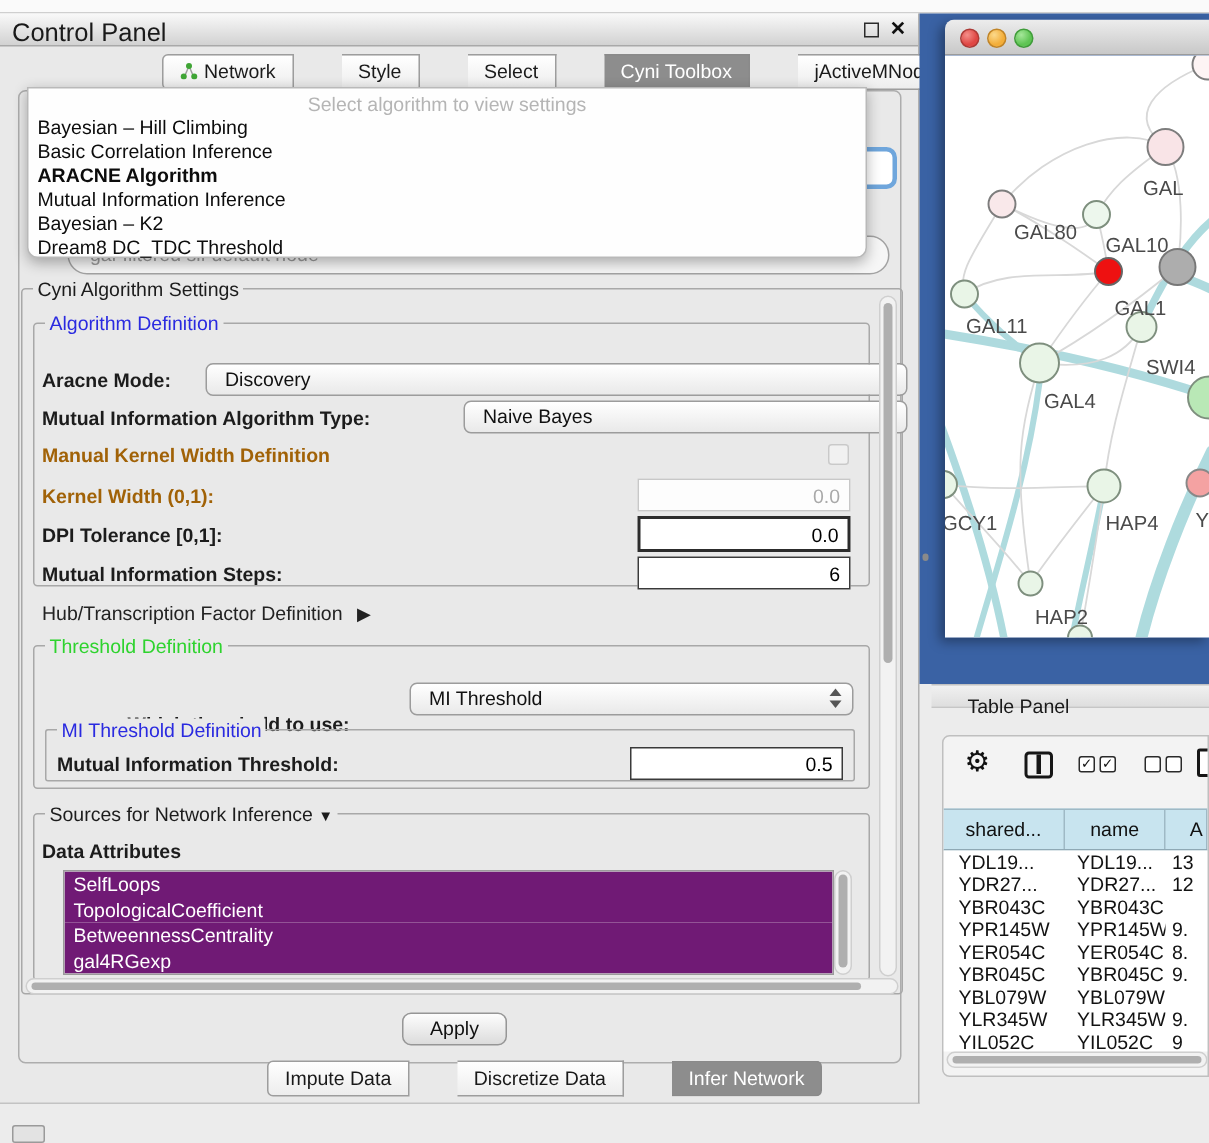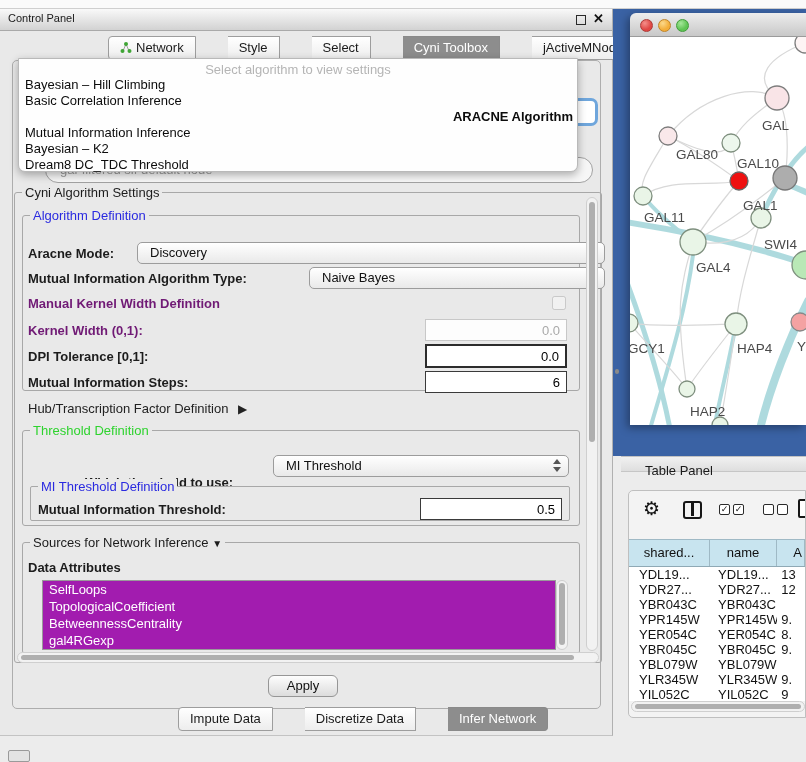--- a/index.html
+++ b/index.html
@@ -7,21 +7,21 @@
   body { font-family:"Liberation Sans", sans-serif; font-size:13px; color:#1c1c1c; background:#ececec; }
   .screen { position:relative; width:806px; height:762px; overflow:hidden; background:#ececec; }
   .abs { position:absolute; }
 
   
   .top-strip { left:0; top:0; width:806px; height:9px; background:#fafafa; border-bottom:1px solid #cfcfcf; }
 
   
   .control-panel { left:0; top:9px; width:613px; height:727px; background:#e9e9e9; border-right:1px solid #b0b0b0; border-bottom:1px solid #c3c3c3; }
   .cp-titlebar { left:0; top:0; width:100%; height:22px; background:linear-gradient(#f9f9f9,#d2d2d2); border-bottom:1px solid #a9a9a9; }
-  .cp-title { left:8px; top:3px; font-size:11px; color:#1a1a1a; }
+  .cp-title { left:8px; top:3px; font-size:17px; color:#1a1a1a; }
   .float-btn { right:26px; top:6px; width:10px; height:10px; border:1.5px solid #2a2a2a; background:transparent; }
   .close-btn { right:8px; top:2px; font-size:13px; font-weight:bold; color:#111; }
 
   
   .tab { display:inline-block; vertical-align:top; padding:3px 11px 4px 11px; background:linear-gradient(#ffffff,#ededed); border:1px solid #9d9d9d; border-left:none; color:#1a1a1a; white-space:nowrap;margin-left:32px; }
   .tab.first { border-left:1px solid #9d9d9d; border-radius:4px 0 0 4px; }
   .tab.last { border-radius:0 4px 4px 0; }
   .tab.selected { background:#8d8d8d; color:#ffffff; border-color:#8a8a8a; }
   .net-ico { display:inline-block; width:12px; height:11px; margin-right:4px; vertical-align:-1px; }
 
@@ -29,48 +29,48 @@
   .content-box { left:12px; top:51px; width:589px; height:649px; border:1px solid #adadad; border-radius:5px; background:#e9e9e9; }
 
   
   .ghost-combo { left:45px; top:148px; width:548px; height:26px; border:1px solid #a2a2a2; border-radius:13px; background:#f6f6f6; color:#9b9b9b; line-height:24px; padding-left:14px; z-index:2; }
   .ghost-focus { left:380px; top:89px; width:218px; height:28px; border:3px solid #6fa6dc; border-radius:7px; background:#ffffff; z-index:2; }
 
   
   .dropdown { left:18px; top:49px; width:560px; height:114px; background:#fefefe; border:1px solid #b9b9b9; border-radius:0 0 7px 7px; box-shadow:0 3px 9px rgba(0,0,0,.3); z-index:6; }
   .dd-prompt { left:0; top:3px; width:100%; text-align:center; color:#b5b5b5; }
   .dd-item { left:4px; width:550px; height:16px; line-height:16px; color:#0c0c0c; padding-left:2px; white-space:nowrap; }
-  .dd-item.bold { font-weight:bold;text-align:right; }
+  .dd-item.bold { font-weight:bold; }
 
   
   .gbox { position:absolute; border:1px solid #a8a8a8; border-radius:3px; }
   .gbox-legend { position:absolute; top:-8px; left:7px; background:#e9e9e9; padding:0 3px; white-space:nowrap; }
   .leg-blue { color:#2a2ae0; }
   .leg-green { color:#2ed32e; }
 
   .lbl { white-space:nowrap; }
   .bold { font-weight:bold; }
-  .dis { color:#701a75; font-weight:bold; }
+  .dis { color:#a16207; font-weight:bold; }
 
   
   .combo { position:absolute; height:22px; background:linear-gradient(#ffffff,#e9e9e9); border:1px solid #9c9c9c; border-radius:5px; line-height:20px; padding-left:12px; color:#111;margin-left:37px; }
   .combo .arrows { position:absolute; right:7px; top:3px; width:8px; height:16px; }
   .arr-up { width:0; height:0; border-left:4px solid transparent; border-right:4px solid transparent; border-bottom:5px solid #555; margin-bottom:3px; }
   .arr-dn { width:0; height:0; border-left:4px solid transparent; border-right:4px solid transparent; border-top:5px solid #555; }
 
   
   .tinput { position:absolute; height:22px; text-align:right; padding-right:6px; font-size:13px; font-family:"Liberation Sans",sans-serif; background:#ffffff; }
   input.tinput { outline:none; }
   .in-dis { border:1px solid #c8c8c8; background:#fdfdfd; color:#a9a9a9; }
   .in-strong { border:2px solid #2c2c2c; color:#000; }
   .in-med { border:1px solid #3a3a3a; color:#000; }
 
   
   .attr-list { left:42px; top:571px; width:514px; height:70px; background:#ffffff; border:1px solid #9a9a9a; overflow:hidden; }
-  .attr-item { height:17px; line-height:17px; background:#a21caf; color:#ffffff; padding-left:6px; white-space:nowrap; }
+  .attr-item { height:17px; line-height:17px; background:#701a75; color:#ffffff; padding-left:6px; white-space:nowrap; }
 
   
   .sb-track-v { position:absolute; width:12px; background:#f2f2f2; border:1px solid #cfcfcf; border-radius:6px; }
   .sb-track-h { position:absolute; height:11px; background:#f2f2f2; border:1px solid #cfcfcf; border-radius:6px; }
   .sb-thumb { position:absolute; background:#afafaf; border-radius:5px; }
 
   .apply-btn { left:268px; top:666px; width:70px; height:22px; border:1px solid #969696; border-radius:6px; background:linear-gradient(#fdfdfd,#dcdcdc); text-align:center; line-height:20px; color:#111; }
 
   
   .desktop-blue { left:613px; top:9px; width:193px; height:447px; background:#3a62a4; }

